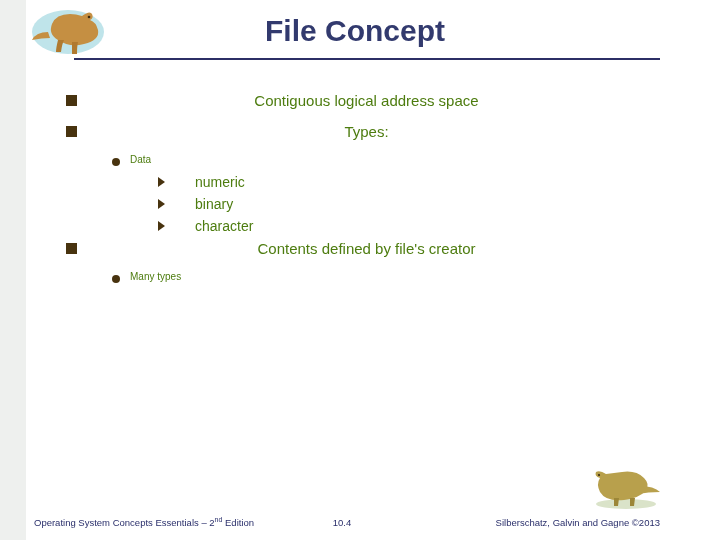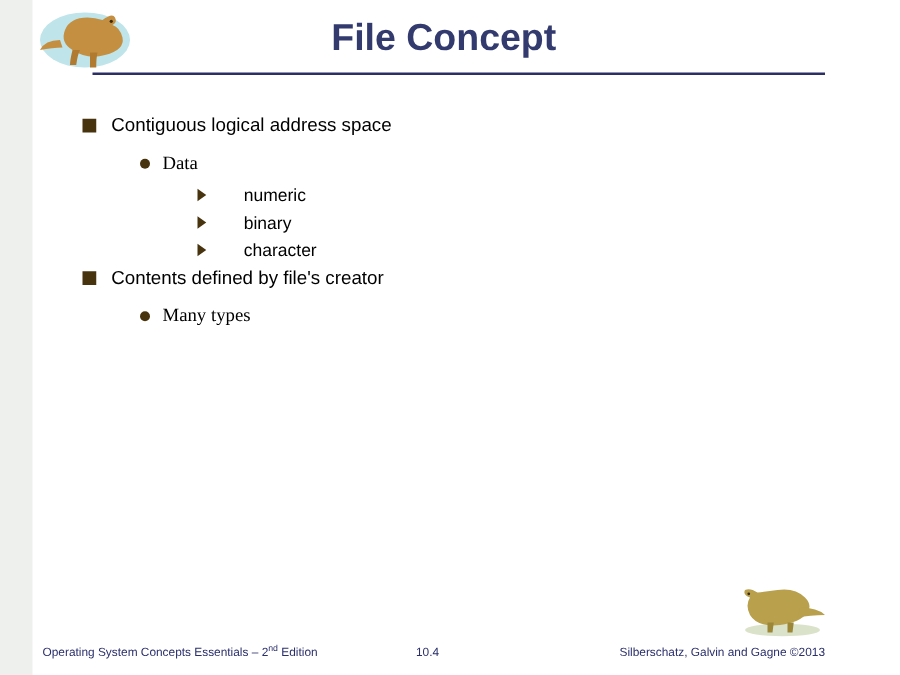--- a/index.html
+++ b/index.html
@@ -56,21 +56,22 @@
     top: 2px;
     width: 80px;
     height: 56px;
   }
   .content {
     position: absolute;
     left: 66px;
     top: 86px;
     right: 40px;
     font-size: 15px;
-    color: #000000;
+    color: #4d7c0f;
+    text-align: center;
   }
   .lvl1 {
     margin: 6px 0 14px 0;
     display: flex;
     align-items: flex-start;
   }
   .lvl1 .sq {
     width: 11px;
     height: 11px;
     background: #48330f;
@@ -78,22 +79,21 @@
     margin-right: 12px;
     flex: 0 0 auto;
   }
   .lvl1 .txt {
     flex: 1;
   }
   .lvl2 {
     margin: 4px 0 8px 46px;
     display: flex;
     align-items: flex-start;
-    font-size: 15px;
-    font-family: Liberation Serif, serif;
+    font-size: 10px;
   }
   .lvl2 .dot {
     width: 8px;
     height: 8px;
     border-radius: 50%;
     background: #48330f;
     margin-top: 4px;
     margin-right: 10px;
     flex: 0 0 auto;
   }
@@ -186,20 +186,24 @@
     <div class="title-underline"></div>
   </div>
 
   <div class="content">
 
     <div class="lvl1">
       <div class="sq"></div>
       <div class="txt">Contiguous logical address space</div>
     </div>
 
+    <div class="lvl1">
+      <div class="sq"></div>
+      <div class="txt">Types:</div>
+    </div>
 
     <div class="lvl2">
       <div class="dot"></div>
       <div>Data</div>
     </div>
 
     <div class="lvl3">
       <div class="tri"></div>
       <div>numeric</div>
     </div>

